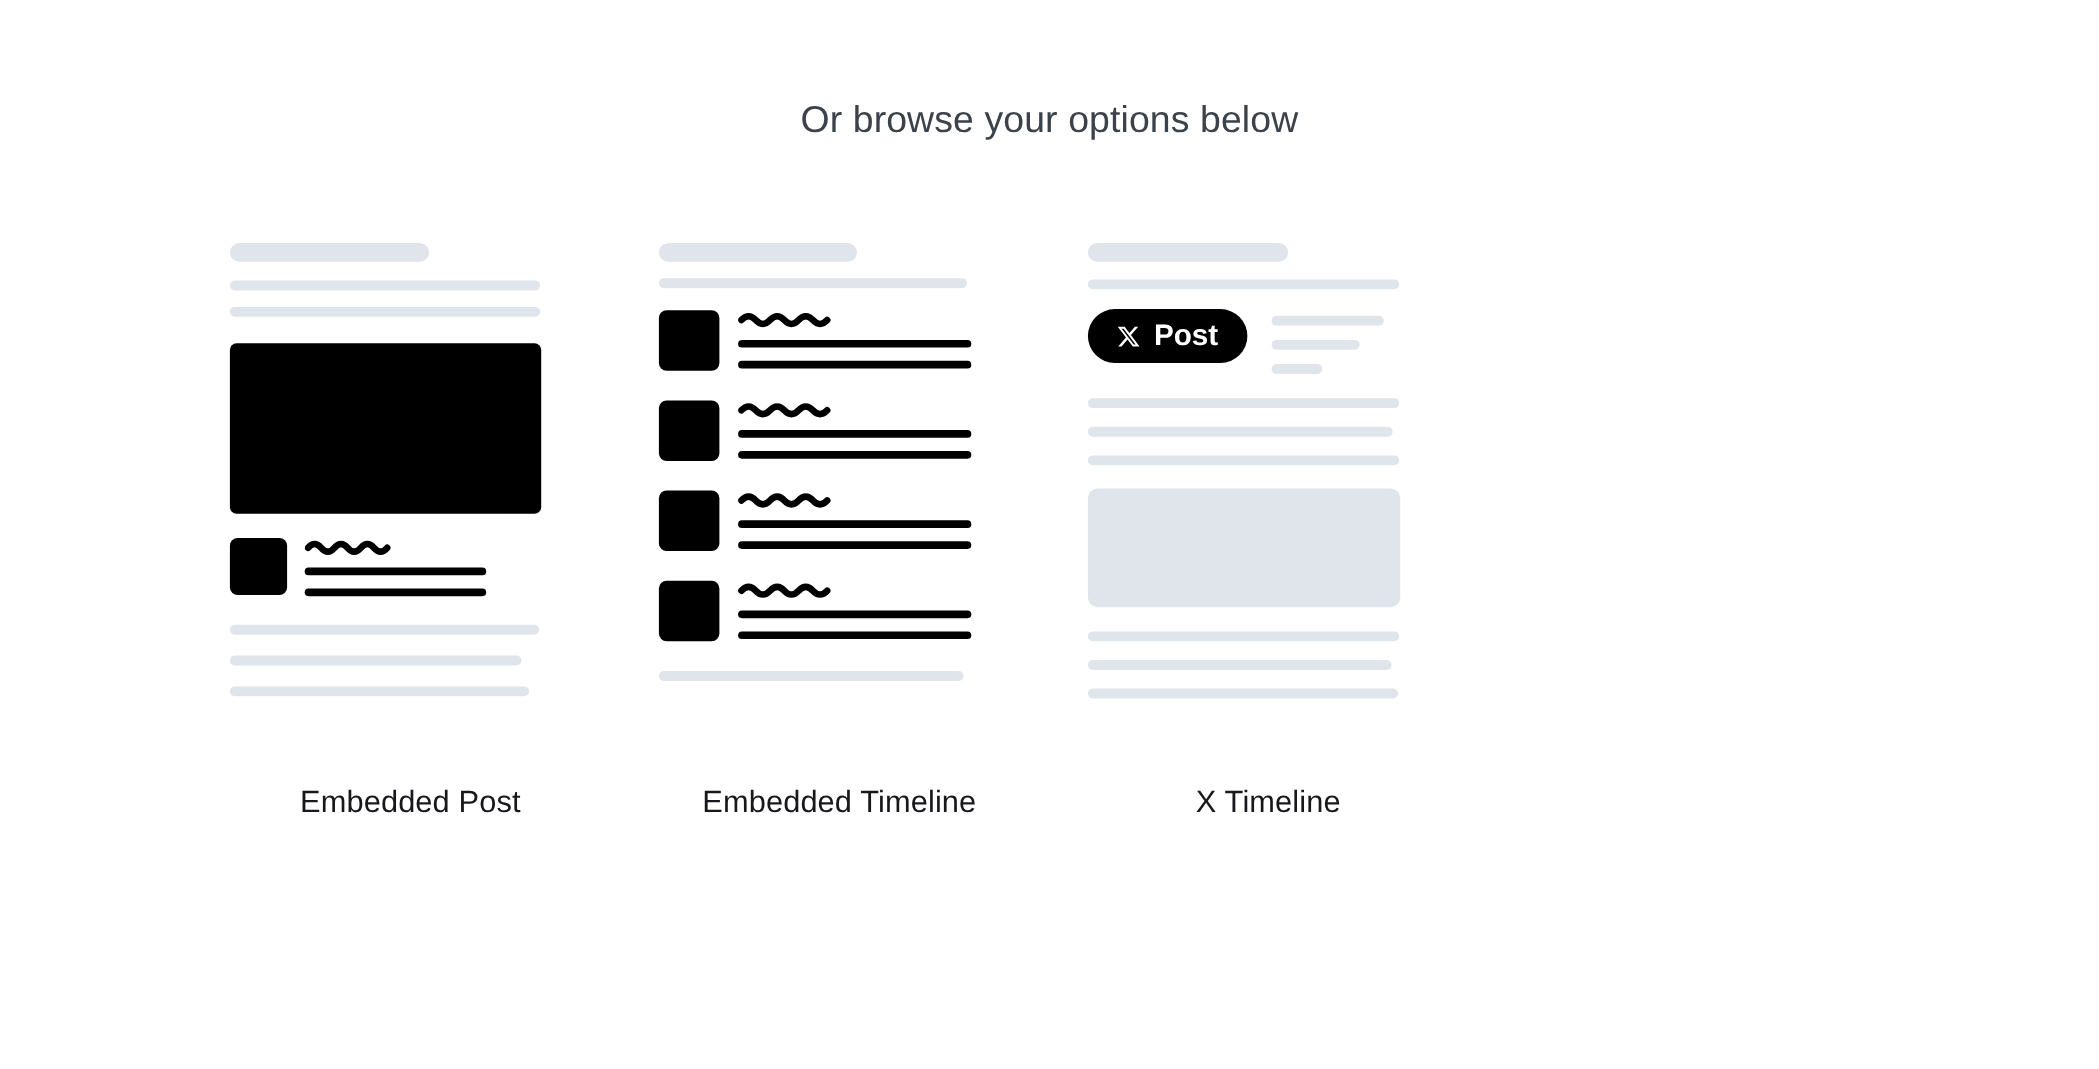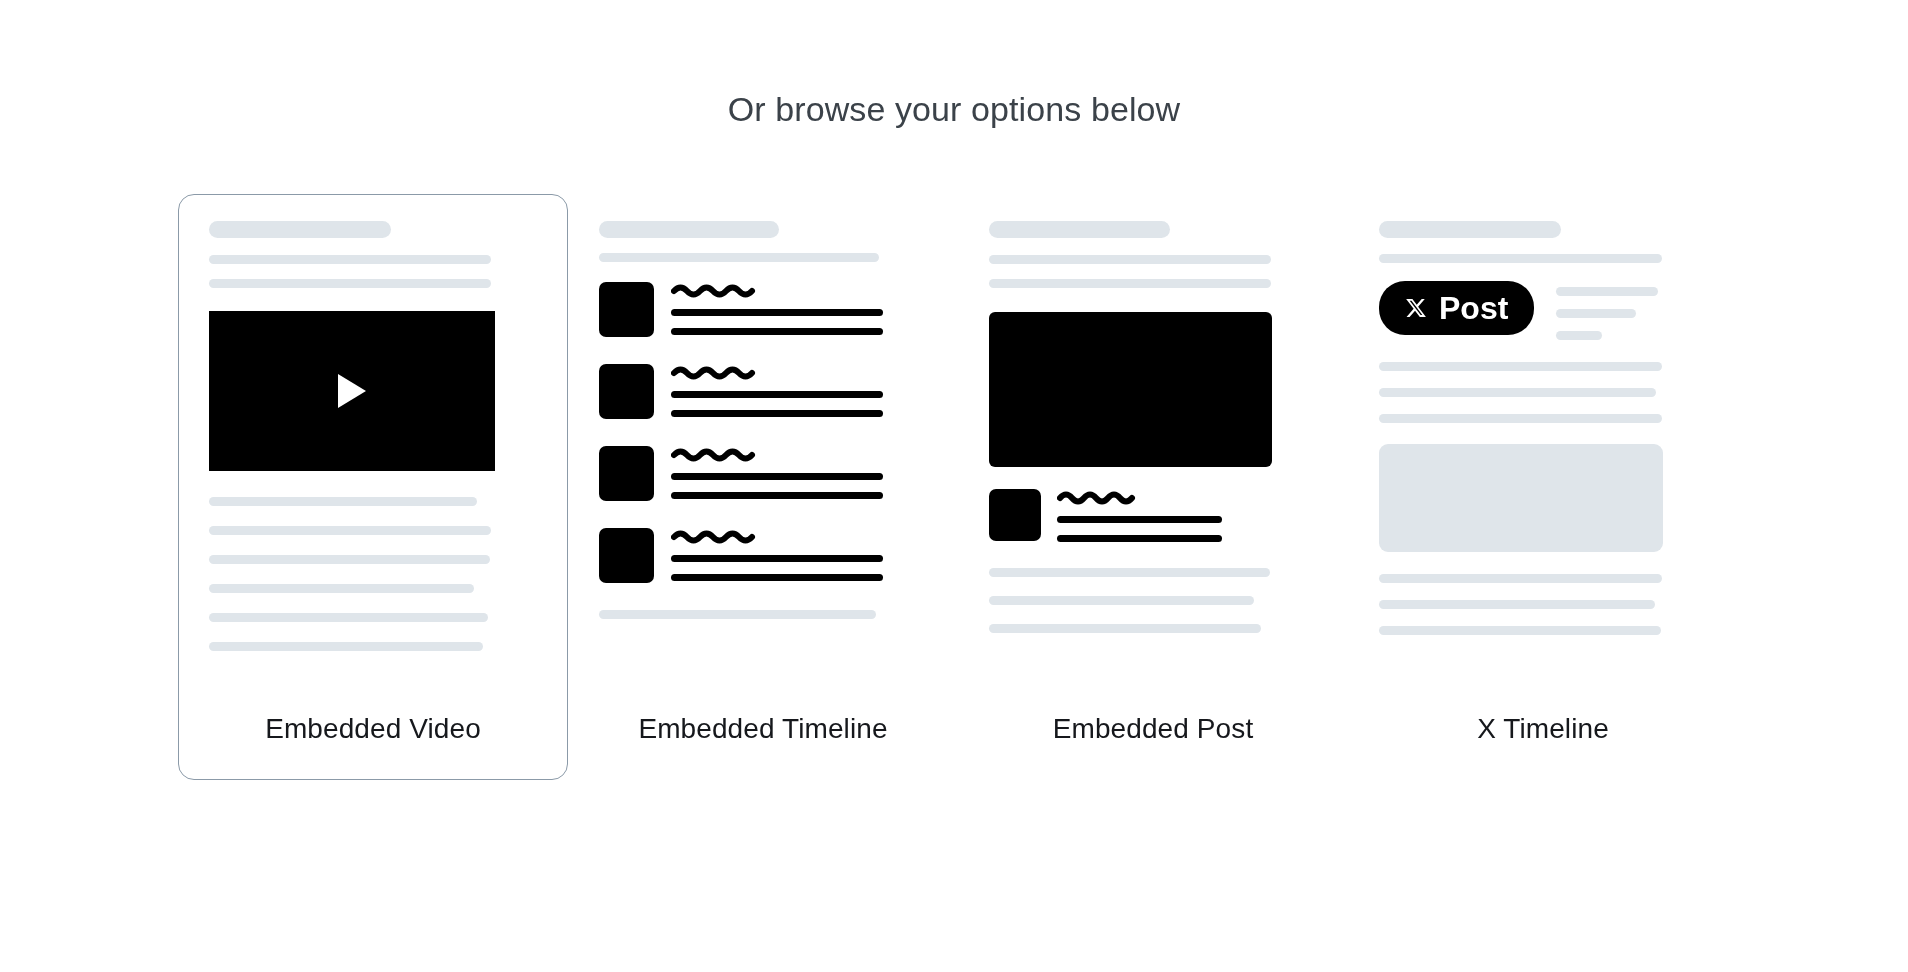--- a/index.html
+++ b/index.html
@@ -142,21 +142,21 @@
   .xpost {
     display: inline-flex;
     align-items: center;
     gap: 12px;
     background: #000000;
     color: #ffffff;
     border: none;
     border-radius: 26px;
     padding: 11px 26px;
     font-family: "Liberation Sans", sans-serif;
-    font-size: 32px;
+    font-size: 27px;
     font-weight: 700;
     line-height: 1;
     cursor: pointer;
   }
   .c4-btnlines { margin-left: 22px; padding-top: 6px; }
   .c4-s1 { width: 102px; margin-bottom: 13px; }
   .c4-s2 { width: 80px; margin-bottom: 13px; }
   .c4-s3 { width: 46px; }
   .c4-b1 { width: 283px; margin-bottom: 17px; }
   .c4-b2 { width: 277px; margin-bottom: 17px; }
@@ -168,93 +168,20 @@
 </style>
 </head>
 <body>
 
 <div class="page">
 
   <div class="heading">Or browse your options below</div>
 
   <div class="cards">
 
-    <div class="card selected">
-      <div class="card-body">
-        <div class="bar head c1-head"></div>
-        <div class="bar thin c1-l1"></div>
-        <div class="bar thin c1-l2"></div>
-
-        <div class="c1-video">
-          <div class="play"></div>
-        </div>
-
-        <div class="bar thin c1-b1"></div>
-        <div class="bar thin c1-b2"></div>
-        <div class="bar thin c1-b3"></div>
-        <div class="bar thin c1-b4"></div>
-        <div class="bar thin c1-b5"></div>
-        <div class="bar thin c1-b6"></div>
-      </div>
-      <div class="card-label">Embedded Video</div>
-    </div>
-
-    <div class="card">
-      <div class="card-body">
-        <div class="bar head c3-head"></div>
-        <div class="bar thin c3-l1"></div>
-
-        <div class="c3-row">
-          <div class="c3-avatar"></div>
-          <div class="c3-rowright">
-            <svg class="squig" width="106" height="16" viewBox="0 0 106 16">
-              <path d="M3 7 q6.5 -7 13 0 q6.5 7 13 0 q6.5 -7 13 0 q6.5 7 13 0 q6.5 -7 13 0 q6.5 7 13 0" fill="none" stroke="#000" stroke-width="6" stroke-linecap="round"></path>
-            </svg>
-            <div class="kline" style="width:212px;margin-top:9px;"></div>
-            <div class="kline" style="width:212px;margin-top:12px;"></div>
-          </div>
-        </div>
-
-        <div class="c3-row">
-          <div class="c3-avatar"></div>
-          <div class="c3-rowright">
-            <svg class="squig" width="106" height="16" viewBox="0 0 106 16">
-              <path d="M3 7 q6.5 -7 13 0 q6.5 7 13 0 q6.5 -7 13 0 q6.5 7 13 0 q6.5 -7 13 0 q6.5 7 13 0" fill="none" stroke="#000" stroke-width="6" stroke-linecap="round"></path>
-            </svg>
-            <div class="kline" style="width:212px;margin-top:9px;"></div>
-            <div class="kline" style="width:212px;margin-top:12px;"></div>
-          </div>
-        </div>
-
-        <div class="c3-row">
-          <div class="c3-avatar"></div>
-          <div class="c3-rowright">
-            <svg class="squig" width="106" height="16" viewBox="0 0 106 16">
-              <path d="M3 7 q6.5 -7 13 0 q6.5 7 13 0 q6.5 -7 13 0 q6.5 7 13 0 q6.5 -7 13 0 q6.5 7 13 0" fill="none" stroke="#000" stroke-width="6" stroke-linecap="round"></path>
-            </svg>
-            <div class="kline" style="width:212px;margin-top:9px;"></div>
-            <div class="kline" style="width:212px;margin-top:12px;"></div>
-          </div>
-        </div>
-
-        <div class="c3-row">
-          <div class="c3-avatar"></div>
-          <div class="c3-rowright">
-            <svg class="squig" width="106" height="16" viewBox="0 0 106 16">
-              <path d="M3 7 q6.5 -7 13 0 q6.5 7 13 0 q6.5 -7 13 0 q6.5 7 13 0 q6.5 -7 13 0 q6.5 7 13 0" fill="none" stroke="#000" stroke-width="6" stroke-linecap="round"></path>
-            </svg>
-            <div class="kline" style="width:212px;margin-top:9px;"></div>
-            <div class="kline" style="width:212px;margin-top:12px;"></div>
-          </div>
-        </div>
-
-        <div class="bar thin c3-foot"></div>
-      </div>
-      <div class="card-label">Embedded Timeline</div>
-    </div>
 
     <div class="card">
       <div class="card-body">
         <div class="bar head c2-head"></div>
         <div class="bar thin c2-l1"></div>
         <div class="bar thin c2-l2"></div>
 
         <div class="c2-img"></div>
 
         <div class="c2-row">
@@ -270,20 +197,74 @@
 
         <div class="bar thin c2-b1"></div>
         <div class="bar thin c2-b2"></div>
         <div class="bar thin c2-b3"></div>
       </div>
       <div class="card-label">Embedded Post</div>
     </div>
 
     <div class="card">
       <div class="card-body">
+        <div class="bar head c3-head"></div>
+        <div class="bar thin c3-l1"></div>
+
+        <div class="c3-row">
+          <div class="c3-avatar"></div>
+          <div class="c3-rowright">
+            <svg class="squig" width="106" height="16" viewBox="0 0 106 16">
+              <path d="M3 7 q6.5 -7 13 0 q6.5 7 13 0 q6.5 -7 13 0 q6.5 7 13 0 q6.5 -7 13 0 q6.5 7 13 0" fill="none" stroke="#000" stroke-width="6" stroke-linecap="round"></path>
+            </svg>
+            <div class="kline" style="width:212px;margin-top:9px;"></div>
+            <div class="kline" style="width:212px;margin-top:12px;"></div>
+          </div>
+        </div>
+
+        <div class="c3-row">
+          <div class="c3-avatar"></div>
+          <div class="c3-rowright">
+            <svg class="squig" width="106" height="16" viewBox="0 0 106 16">
+              <path d="M3 7 q6.5 -7 13 0 q6.5 7 13 0 q6.5 -7 13 0 q6.5 7 13 0 q6.5 -7 13 0 q6.5 7 13 0" fill="none" stroke="#000" stroke-width="6" stroke-linecap="round"></path>
+            </svg>
+            <div class="kline" style="width:212px;margin-top:9px;"></div>
+            <div class="kline" style="width:212px;margin-top:12px;"></div>
+          </div>
+        </div>
+
+        <div class="c3-row">
+          <div class="c3-avatar"></div>
+          <div class="c3-rowright">
+            <svg class="squig" width="106" height="16" viewBox="0 0 106 16">
+              <path d="M3 7 q6.5 -7 13 0 q6.5 7 13 0 q6.5 -7 13 0 q6.5 7 13 0 q6.5 -7 13 0 q6.5 7 13 0" fill="none" stroke="#000" stroke-width="6" stroke-linecap="round"></path>
+            </svg>
+            <div class="kline" style="width:212px;margin-top:9px;"></div>
+            <div class="kline" style="width:212px;margin-top:12px;"></div>
+          </div>
+        </div>
+
+        <div class="c3-row">
+          <div class="c3-avatar"></div>
+          <div class="c3-rowright">
+            <svg class="squig" width="106" height="16" viewBox="0 0 106 16">
+              <path d="M3 7 q6.5 -7 13 0 q6.5 7 13 0 q6.5 -7 13 0 q6.5 7 13 0 q6.5 -7 13 0 q6.5 7 13 0" fill="none" stroke="#000" stroke-width="6" stroke-linecap="round"></path>
+            </svg>
+            <div class="kline" style="width:212px;margin-top:9px;"></div>
+            <div class="kline" style="width:212px;margin-top:12px;"></div>
+          </div>
+        </div>
+
+        <div class="bar thin c3-foot"></div>
+      </div>
+      <div class="card-label">Embedded Timeline</div>
+    </div>
+
+    <div class="card">
+      <div class="card-body">
         <div class="bar head c4-head"></div>
         <div class="bar thin c4-l1"></div>
 
         <div class="c4-btnrow">
           <button class="xpost">
             <svg width="22" height="22" viewBox="0 0 24 24">
               <path fill="#ffffff" d="M18.244 2.25h3.308l-7.227 8.26 8.502 11.24H16.17l-5.214-6.817L4.99 21.75H1.68l7.73-8.835L1.254 2.25H8.08l4.713 6.231zm-1.161 17.52h1.833L7.084 4.126H5.117z"></path>
             </svg>
             <span>Post</span>
           </button>

